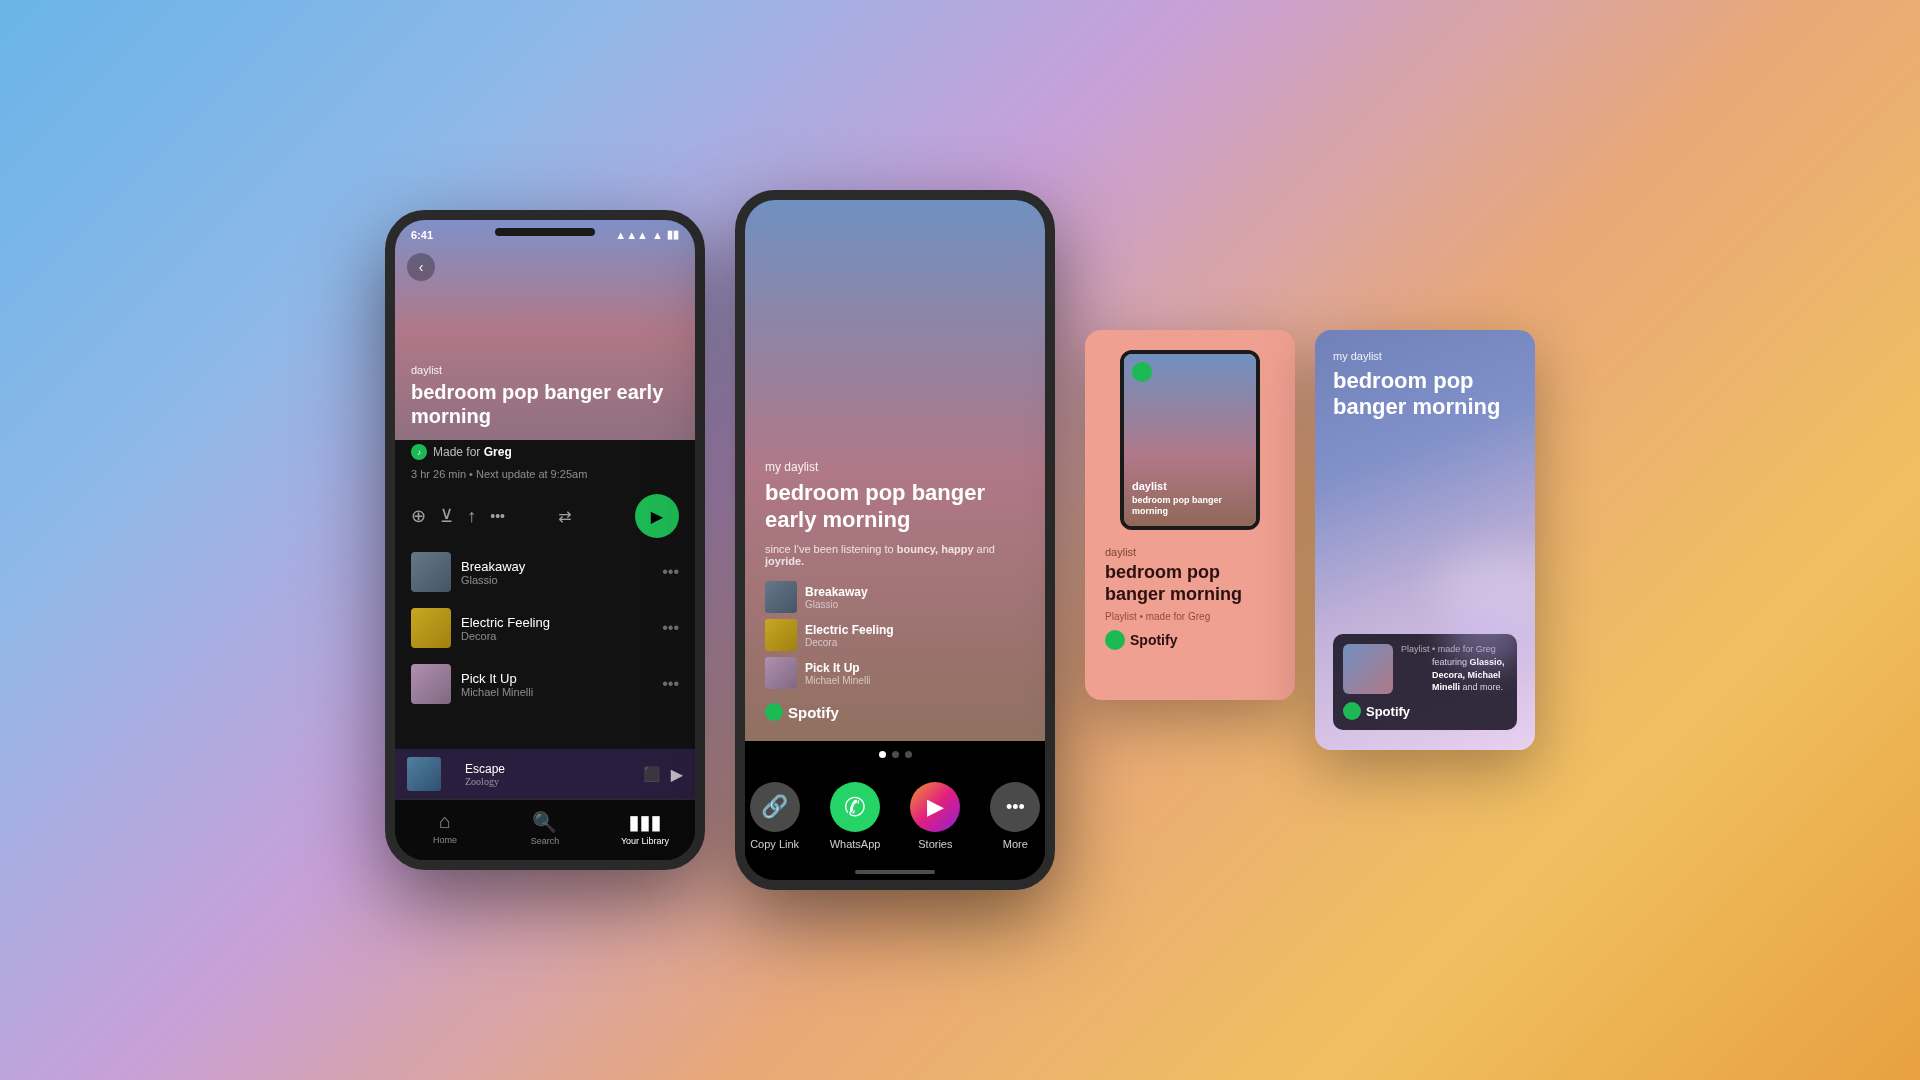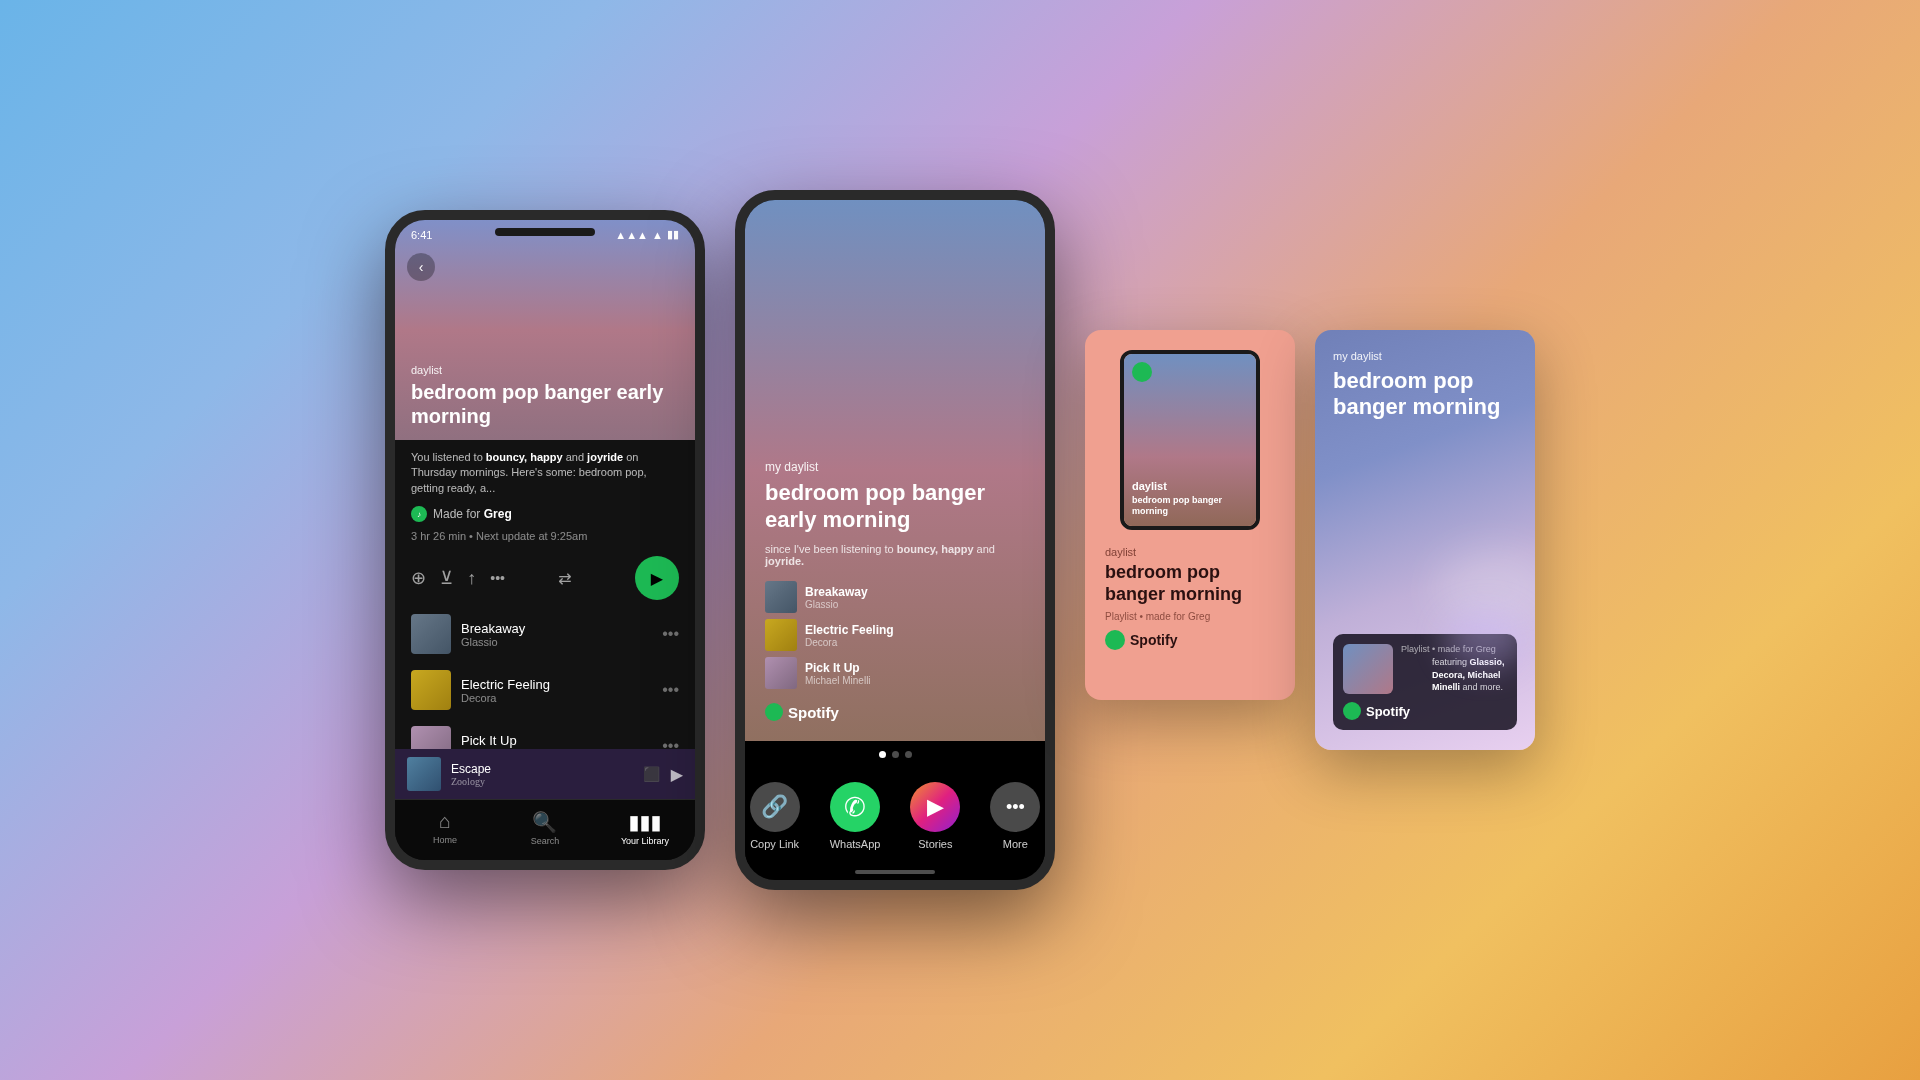--- a/index.html
+++ b/index.html
@@ -66,21 +66,21 @@
       flex-shrink: 0;
     }
 
     .status-bar {
       display: flex;
       justify-content: space-between;
       align-items: center;
       padding: 8px 16px 4px;
       color: white;
       font-size: 11px;
-      font-weight: 400;
+      font-weight: 700;
     }
 
     .status-icons {
       display: flex;
       gap: 4px;
       align-items: center;
     }
 
     .back-btn {
       width: 28px;
@@ -294,21 +294,21 @@
 
     .nav-label.active {
       color: white;
     }
 
     .now-playing-bar {
       display: flex;
       align-items: center;
       background: #2a1e3e;
       padding: 8px 12px;
-      gap: 10px;
+      gap: 24px;
     }
 
     .np-art {
       width: 34px;
       height: 34px;
       border-radius: 3px;
       background: linear-gradient(135deg, #5080a0 0%, #305070 100%);
     }
 
     .np-info {
@@ -775,23 +775,20 @@
           </div>
         </div>
         <div class="back-btn">‹</div>
         <div class="playlist-info">
           <div class="playlist-tag">daylist</div>
           <div class="playlist-title">bedroom pop banger early morning</div>
         </div>
       </div>
 
       <div class="playlist-content">
-        <div class="playlist-desc">
-          <span>You listened to </span><strong>bouncy, happy</strong><span> and </span><strong>joyride</strong><span> on Thursday mornings. Here's some: bedroom pop, getting ready, a...</span>
-        </div>
         <div class="playlist-meta">
           <div class="spotify-dot">♪</div>
           <span class="made-for">
             <span>Made for </span><strong>Greg</strong>
           </span>
         </div>
         <div class="playlist-duration">
           <span>3 hr 26 min</span>&nbsp;<span>• Next update at 9:25am</span>
         </div>
 

